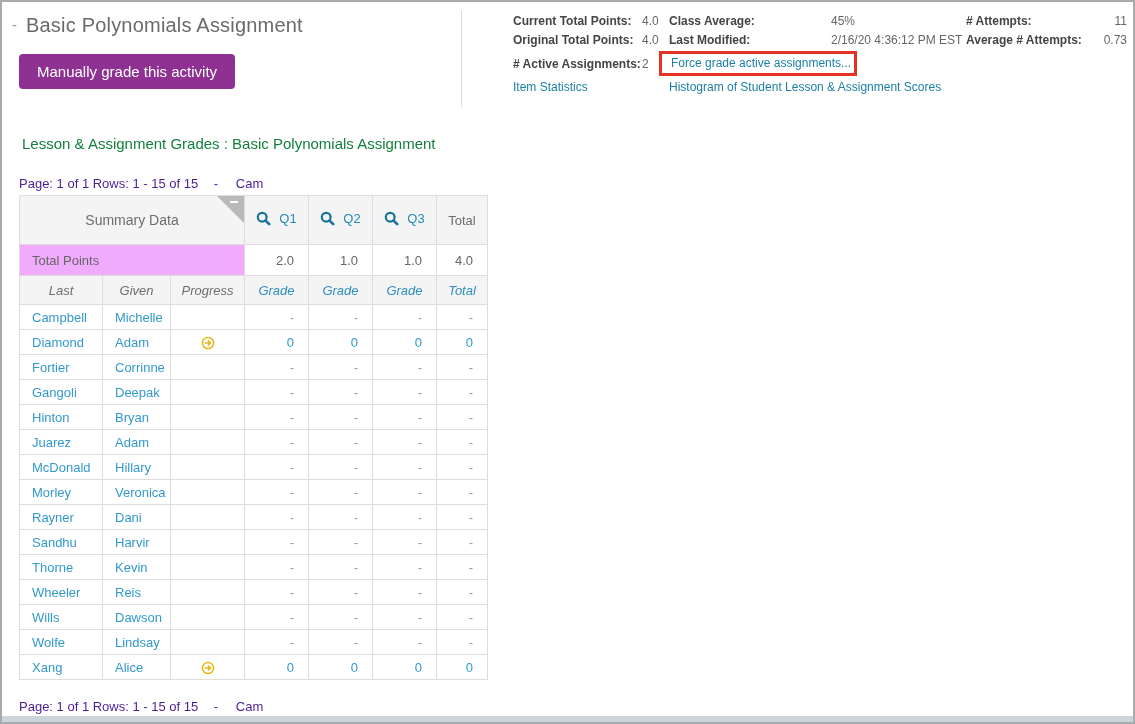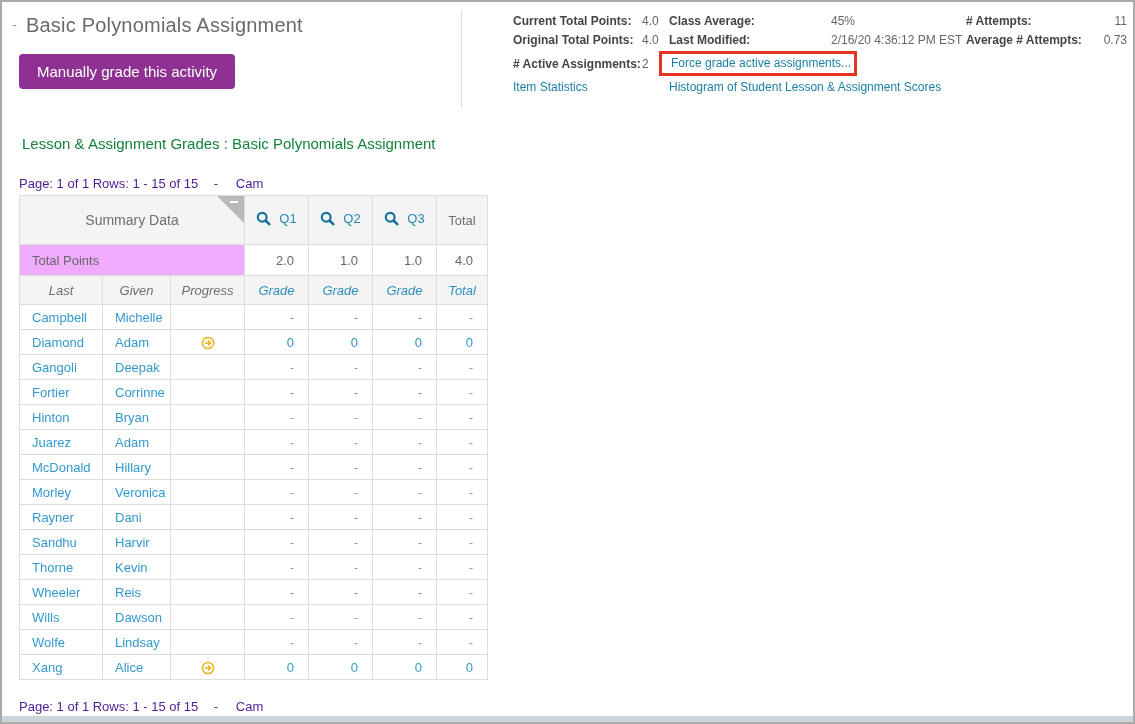--- a/index.html
+++ b/index.html
@@ -263,33 +263,33 @@
                 <path d="M3.8 7h5.2M6.9 4.5L9.6 7 6.9 9.5" fill="none" stroke="#eab417" stroke-width="1.5"></path>
               </svg>
       </span>
     </td>
     <td class="grade-val score">0</td>
     <td class="grade-val score">0</td>
     <td class="grade-val score">0</td>
     <td class="grade-val score">0</td>
   </tr>
         <tr>
+    <td class="c-last"><a href="#">Fortier</a></td>
+    <td class="c-given"><a href="#">Corrinne</a></td>
+    <td class="c-progress">
+      
+    </td>
+    <td class="grade-val dash">-</td>
+    <td class="grade-val dash">-</td>
+    <td class="grade-val dash">-</td>
+    <td class="grade-val dash">-</td>
+  </tr>
+        <tr>
     <td class="c-last"><a href="#">Gangoli</a></td>
     <td class="c-given"><a href="#">Deepak</a></td>
-    <td class="c-progress">
-      
-    </td>
-    <td class="grade-val dash">-</td>
-    <td class="grade-val dash">-</td>
-    <td class="grade-val dash">-</td>
-    <td class="grade-val dash">-</td>
-  </tr>
-        <tr>
-    <td class="c-last"><a href="#">Fortier</a></td>
-    <td class="c-given"><a href="#">Corrinne</a></td>
     <td class="c-progress">
       
     </td>
     <td class="grade-val dash">-</td>
     <td class="grade-val dash">-</td>
     <td class="grade-val dash">-</td>
     <td class="grade-val dash">-</td>
   </tr>
         <tr>
     <td class="c-last"><a href="#">Hinton</a></td>

